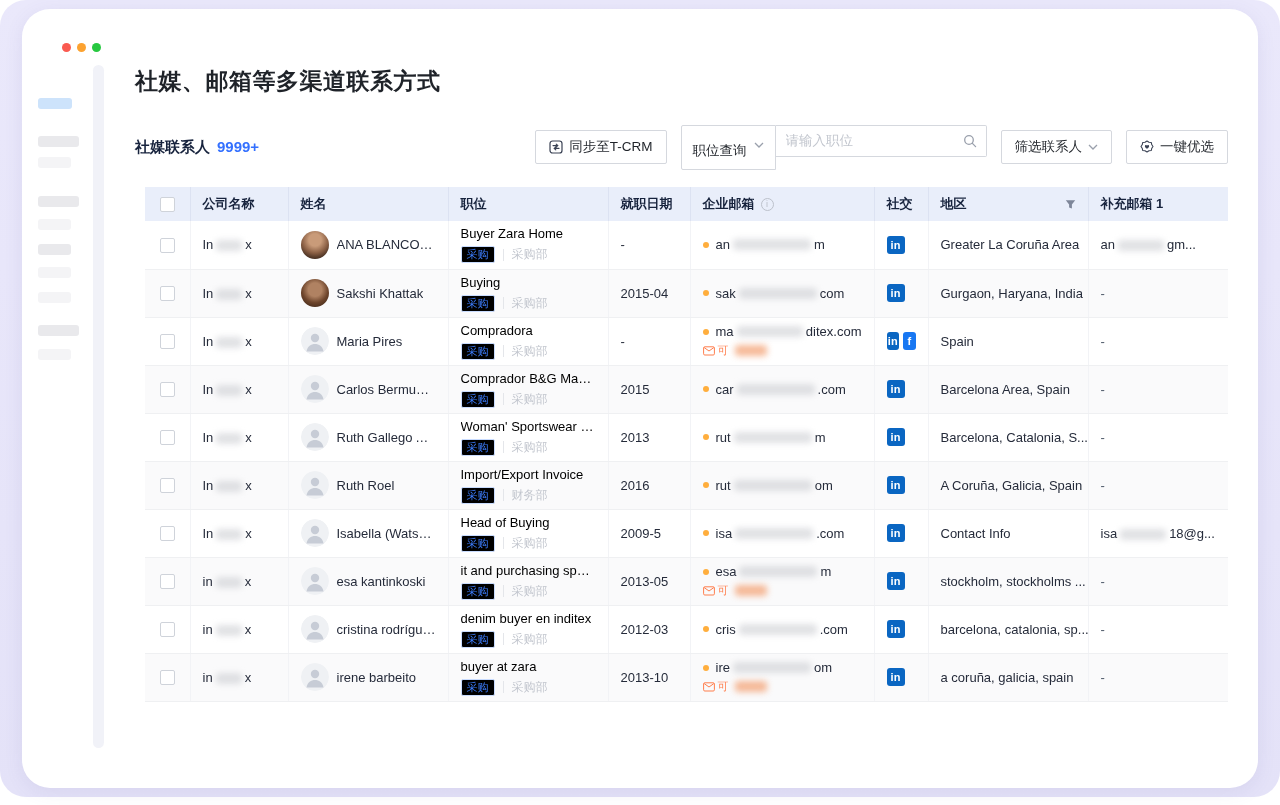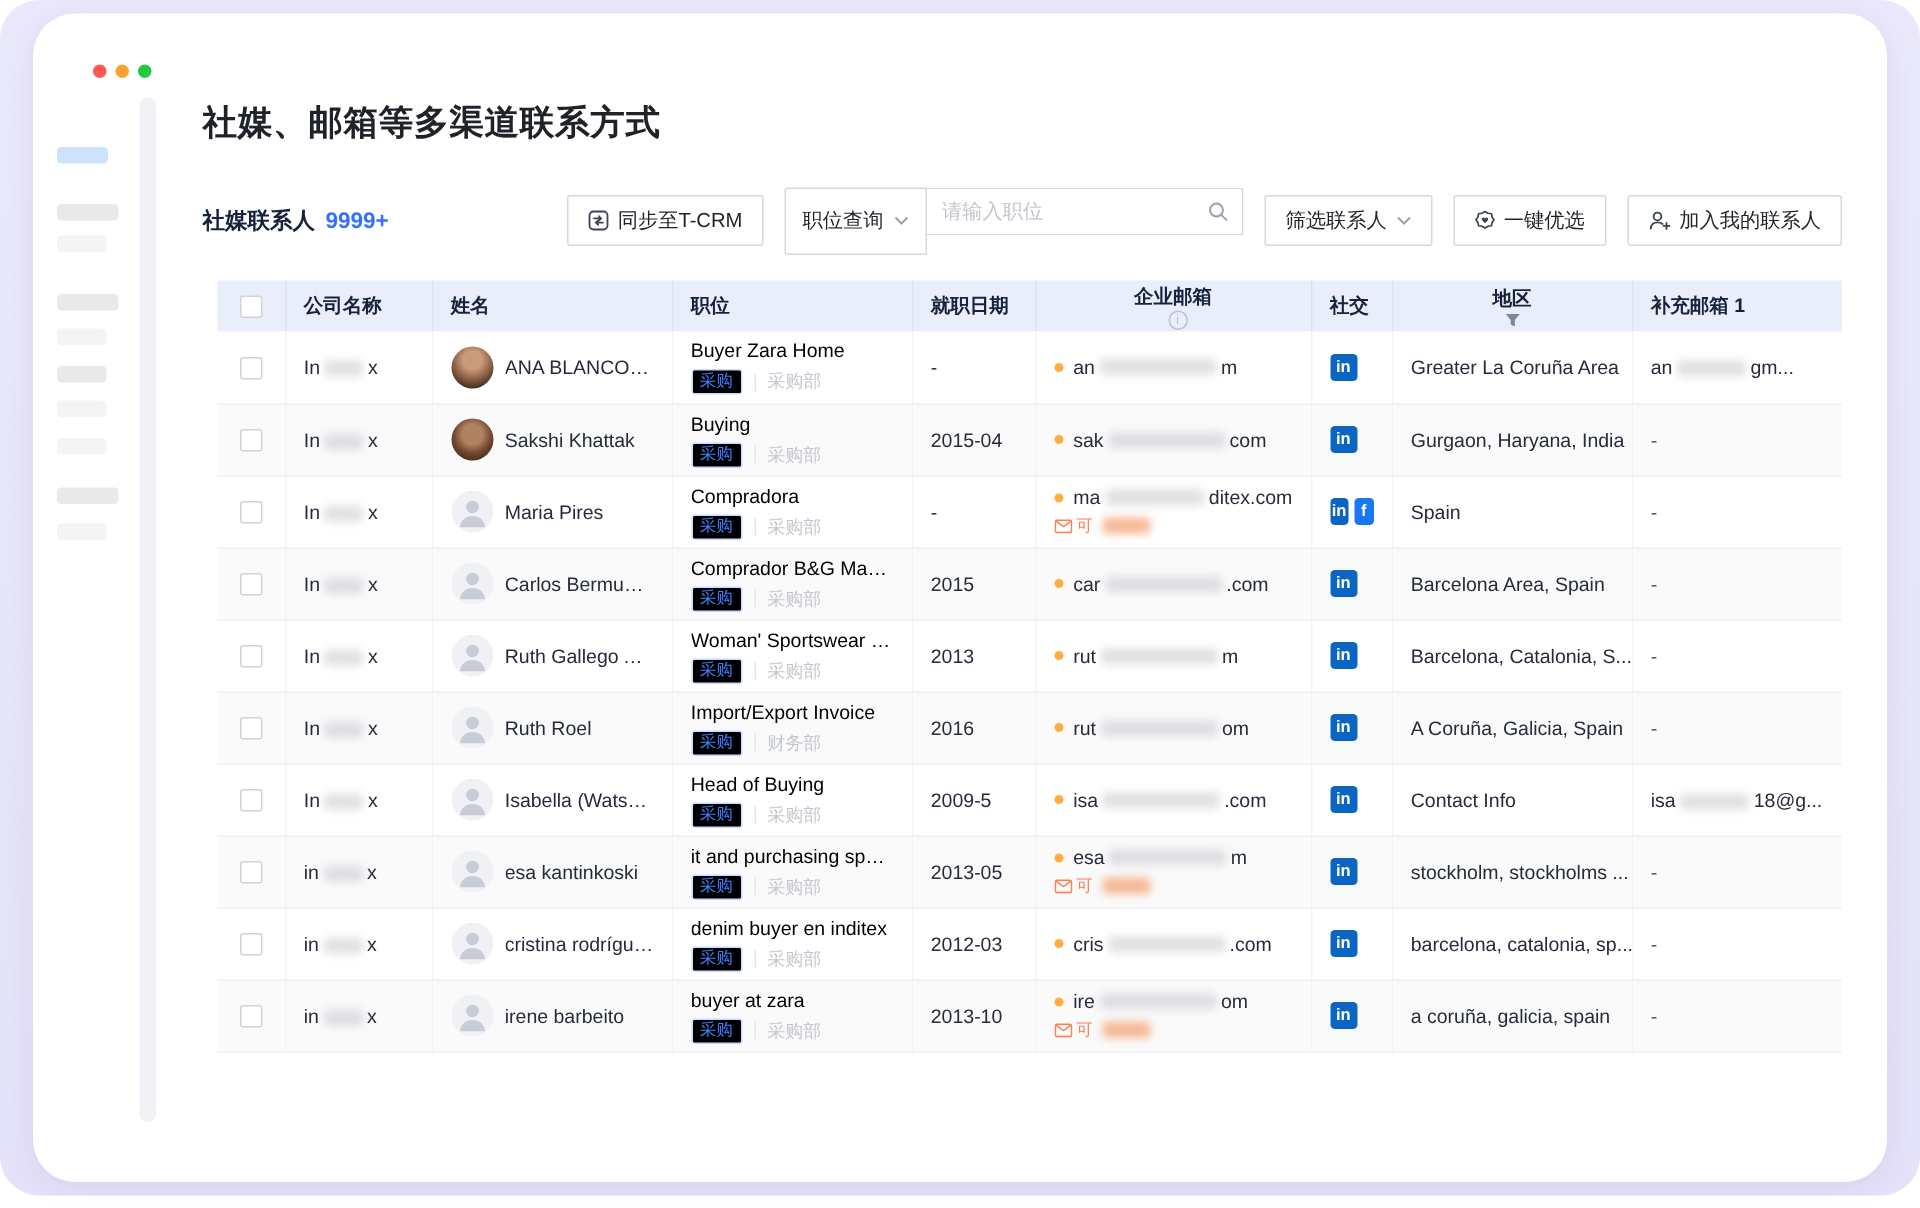--- a/index.html
+++ b/index.html
@@ -28,40 +28,40 @@
   .bar { display:flex; align-items:center; margin-top:34px; height:32px; }
   .section { display:flex; align-items:baseline; gap:7px; }
   .sec-label { font-size:15px; font-weight:bold; color:#17233D; }
   .sec-count { font-size:15px; font-weight:bold; color:#3370FF; }
   .actions { margin-left:auto; display:flex; gap:14px; align-items:center; }
   .btn { height:32px; background:#fff; border:1px solid #D5D8DE; border-radius:2px;
     display:flex; align-items:center; gap:6px; padding:16px 13px; font-size:13.5px; color:#1F2329;
     font-family:inherit; cursor:pointer; white-space:nowrap; }
   .combo { display:flex; }
   .combo-dd { height:45px; border:1px solid #D5D8DE; border-radius:2px 0 0 2px;
-    display:flex; align-items:center; gap:7px; padding:0 11px; font-size:13.5px; color:#1F2329; cursor:pointer; }
+    display:flex; align-items:flex-start; gap:7px; padding:16px 11px; font-size:13.5px; color:#1F2329; cursor:pointer; }
   .combo-in { height:32px; width:211px; border:1px solid #D5D8DE; border-left:none;
     border-radius:0 2px 2px 0; display:flex; align-items:center; padding:0 10px; }
   .combo-in input { border:none; outline:none; flex:1; font-size:13.5px; color:#1F2329;
     font-family:inherit; background:transparent; }
   .combo-in input::placeholder { color:#C2C6CE; }
 
   
   table { margin:24px 0 0 10px; width:1083px; border-collapse:collapse; table-layout:fixed; }
   thead th { height:34px; background:#E9EEFA; font-size:13px; font-weight:bold; color:#17233D;
     text-align:left; padding:0 12px; border-right:1px solid #DCE2F2; }
   thead th:last-child { border-right:none; }
   tbody td { height:48px; font-size:13px; color:#252B3A; padding:0 12px;
     border-bottom:1px solid #EFF0F2; border-right:1px solid #F2F3F6; overflow:hidden; white-space:nowrap; }
   tbody td:last-child { border-right:none; }
   tbody tr:nth-child(even) { background:#FAFAFB; }
   .cbcell { text-align:center; }
   .cb { width:15px; height:15px; border:1px solid #CFD3DA; border-radius:2px; background:#fff;
     display:inline-block; vertical-align:middle; cursor:pointer; }
-  .th-flex { display:flex; align-items:center;flex-direction:column; }
+  .th-flex { display:flex; align-items:center; }
   .th-flex .grow { flex:1; }
   .info { width:13px; height:13px; border:1px solid #BCC1CB; border-radius:50%; margin-left:6px;
     display:inline-flex; align-items:center; justify-content:center; font-size:9px; color:#BCC1CB;
     font-weight:normal; }
   .info::after{ content:"i"; }
 
   .namecell { display:flex; align-items:center; gap:8px; }
   .avatar { width:28px; height:28px; border-radius:50%; flex:none; overflow:hidden; }
   .avatar.photo-1 { background:radial-gradient(circle at 50% 32%, #C99B79 0 26%, #8A5F44 55%, #4A3223 78%, #3A2A46 100%); }
   .avatar.photo-2 { background:radial-gradient(circle at 50% 38%, #B08262 0 30%, #6E452C 58%, #2E1C12 100%); }
@@ -168,30 +168,20 @@
         <button class="btn">
           <span class="ic">
             <svg width="14" height="14" viewBox="0 0 14 14">
                 <path d="M7 1 L9 2.2 L11.3 2.5 L11.8 4.8 L13 6.5 L11.8 8.2 L11.3 10.5 L9 10.8 L7 12 L5 10.8 L2.7 10.5 L2.2 8.2 L1 6.5 L2.2 4.8 L2.7 2.5 L5 2.2 Z" fill="none" stroke="#3A4254" stroke-width="1.1" stroke-linejoin="round"></path>
                 <path d="M7 8.8 C5.1 7.4 4.5 6.2 5.1 5.4 C5.6 4.7 6.6 4.9 7 5.6 C7.4 4.9 8.4 4.7 8.9 5.4 C9.5 6.2 8.9 7.4 7 8.8 Z" fill="#3A4254"></path>
               </svg>
           </span>
           <span>一键优选</span>
         </button>
 
-        <button class="btn">
-          <span class="ic">
-            <svg width="15" height="14" viewBox="0 0 15 14">
-                <circle cx="6" cy="4.3" r="2.6" fill="none" stroke="#3A4254" stroke-width="1.2"></circle>
-                <path d="M1.5 12.4 C1.7 9.6 3.5 8.2 6 8.2 C7.4 8.2 8.6 8.6 9.4 9.3" fill="none" stroke="#3A4254" stroke-width="1.2" stroke-linecap="round"></path>
-                <path d="M12 8.6 v4 M10 10.6 h4" stroke="#3A4254" stroke-width="1.2" stroke-linecap="round"></path>
-              </svg>
-          </span>
-          <span>加入我的联系人</span>
-        </button>
       </div>
     </div>
 
     <table>
       <colgroup>
         <col style="width:45px">
           <col style="width:98px">
           <col style="width:160px">
           <col style="width:160px">
         <col style="width:82px">

